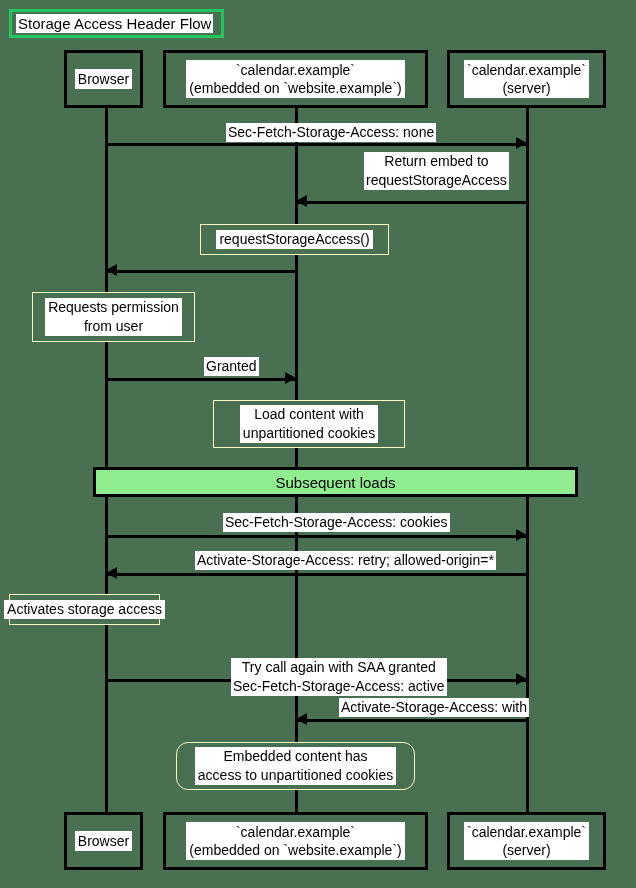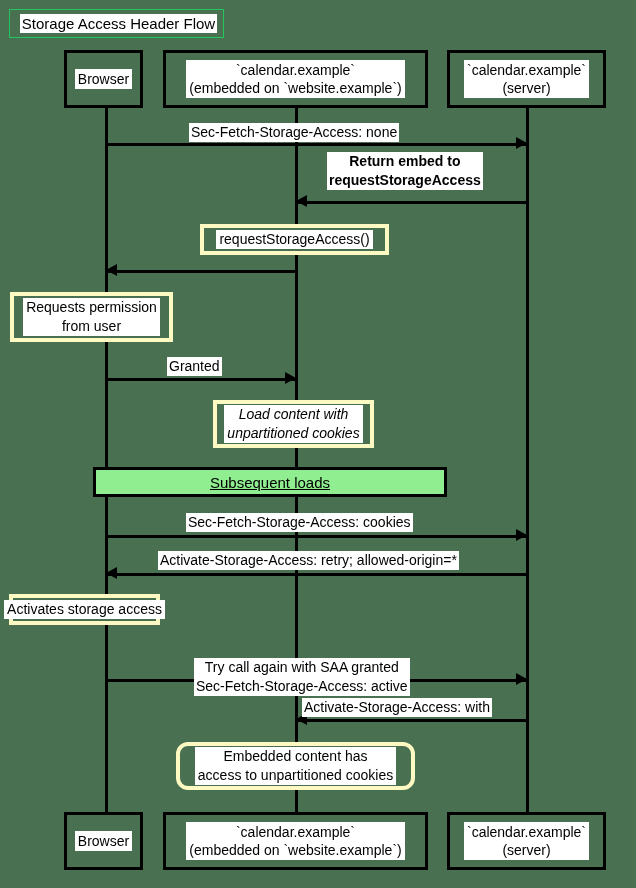--- a/index.html
+++ b/index.html
@@ -16,26 +16,26 @@
     overflow: hidden;
   }
 
   
   .title-box {
     position: absolute;
     left: 9px;
     top: 9px;
     width: 215px;
     height: 29px;
-    border: 1px solid #22c55e;
-    box-sizing: border-box;
-    background: #4a7052;
-    display: flex;
-    align-items: center;
-    justify-content: center;
+    border: 3px solid #22c55e;
+    box-sizing: border-box;
+    background: #4a7052;
+    display: flex;
+    align-items: center;
+    justify-content: flex-start;
   }
   .title-box .title-text {
     background: #fff;
     color: #000;
     font-size: 15px;
     line-height: 19px;
     padding: 0 2px;
     margin-left: 4px;
     white-space: nowrap;
   }
@@ -96,26 +96,27 @@
   .msg-label {
     position: absolute;
     background: #fff;
     color: #000;
     font-size: 14px;
     line-height: 19px;
     text-align: center;
     white-space: pre;
     padding: 0 2px;
     z-index: 4;
+    margin-left: 37px;
   }
 
   
   .note-box {
     position: absolute;
-    border: 4px solid #fef9c3;
+    border: 1px solid #fef9c3;
     box-sizing: border-box;
     background: #4a7052;
     display: flex;
     align-items: center;
     justify-content: center;
     z-index: 6;
   }
   .note-box .note-text {
     background: #fff;
     color: #000;
@@ -158,21 +159,21 @@
       <div class="lifeline" style="left: 105px; top: 108px; height: 704px;"></div>
       <div class="lifeline" style="left: 295px; top: 108px; height: 704px;"></div>
       <div class="lifeline" style="left: 526px; top: 108px; height: 704px;"></div>
     </div>
   <div id="layer-messages">
       <div class="msg-line" style="left: 106px; top: 143px; width: 421px;"></div>
       <div class="arrow-head right" style="top: 137px; left: 516px;"></div>
       <div class="msg-label" style="left: 189px; top: 123px;">Sec-Fetch-Storage-Access: none</div>
       <div class="msg-line" style="left: 296px; top: 201px; width: 231px;"></div>
       <div class="arrow-head left" style="top: 195px; left: 296px;"></div>
-      <div class="msg-label" style="left: 327px; top: 152px; font-weight: bold;">Return embed to
+      <div class="msg-label" style="left: 327px; top: 152px;">Return embed to
 requestStorageAccess</div>
       <div class="msg-line" style="left: 106px; top: 270px; width: 190px;"></div>
       <div class="arrow-head left" style="top: 264px; left: 106px;"></div>
       <div class="note-box" style="left: 200px; top: 224px; width: 189px; height: 31px;">
         <span class="note-text">requestStorageAccess()</span>
       </div>
       <div class="msg-line" style="left: 106px; top: 378px; width: 190px;"></div>
       <div class="arrow-head right" style="top: 372px; left: 285px;"></div>
       <div class="msg-label" style="left: 167px; top: 357px;">Granted</div>
       <div class="msg-line" style="left: 106px; top: 535px; width: 421px;"></div>
@@ -183,38 +184,38 @@
       <div class="msg-label" style="left: 158px; top: 551px;">Activate-Storage-Access: retry; allowed-origin=*</div>
       <div class="msg-line" style="left: 106px; top: 679px; width: 421px;"></div>
       <div class="arrow-head right" style="top: 673px; left: 516px;"></div>
       <div class="msg-label" style="left: 194px; top: 658px;">Try call again with SAA granted
 Sec-Fetch-Storage-Access: active</div>
       <div class="msg-line" style="left: 296px; top: 719px; width: 231px;"></div>
       <div class="arrow-head left" style="top: 713px; left: 296px;"></div>
       <div class="msg-label" style="left: 302px; top: 698px;">Activate-Storage-Access: with</div>
     </div>
   <div id="layer-notes">
-      <div class="note-box" style="left: 10px; top: 292px; width: 163px; height: 50px;">
+      <div class="note-box" style="left: 32px; top: 292px; width: 163px; height: 50px;">
         <span class="note-text">Requests permission
 from user</span>
       </div>
-      <div class="note-box" style="left: 213px; top: 400px; width: 161px; height: 48px; font-style: italic;">
+      <div class="note-box" style="left: 213px; top: 400px; width: 192px; height: 48px;">
         <span class="note-text">Load content with
 unpartitioned cookies</span>
       </div>
       <div class="note-box" style="left: 9px; top: 594px; width: 151px; height: 31px;">
         <span class="note-text">Activates storage access</span>
       </div>
       <div class="note-box" style="left: 176px; top: 742px; width: 239px; height: 48px; border-radius: 12px;">
         <span class="note-text">Embedded content has
 access to unpartitioned cookies</span>
       </div>
     </div>
   <div id="layer-sections">
-      <div class="section-banner" style="left: 93px; top: 467px; width: 354px; height: 30px; text-decoration: underline;">
+      <div class="section-banner" style="left: 93px; top: 467px; width: 485px; height: 30px;">
         <span class="banner-text">Subsequent loads</span>
       </div>
     </div>
   <div id="layer-participants">
       <div class="participant" style="left: 64px; top: 50px; width: 79px; height: 58px;">
         <span class="p-label">Browser</span>
       </div>
       <div class="participant" style="left: 163px; top: 50px; width: 265px; height: 58px;">
         <span class="p-label">`calendar.example`
 (embedded on `website.example`)</span>

